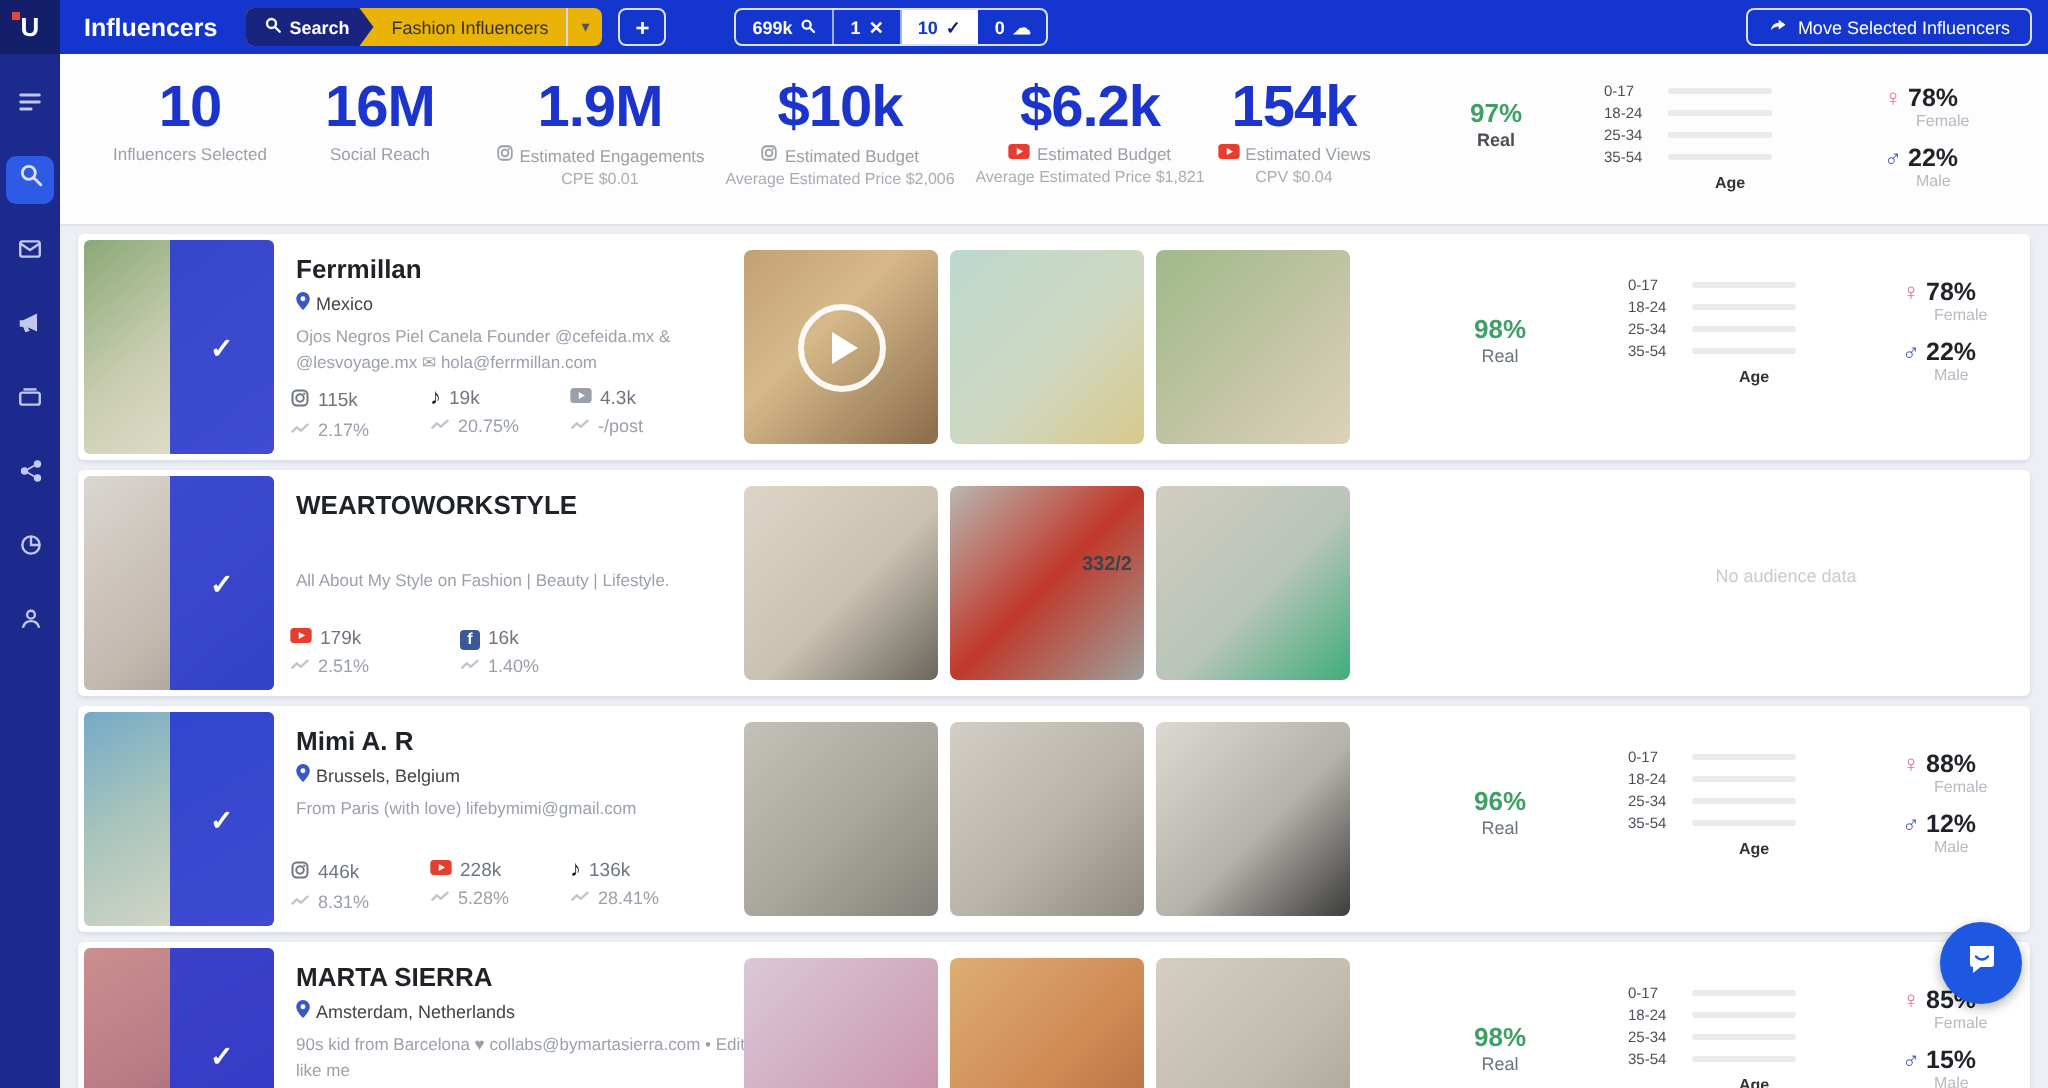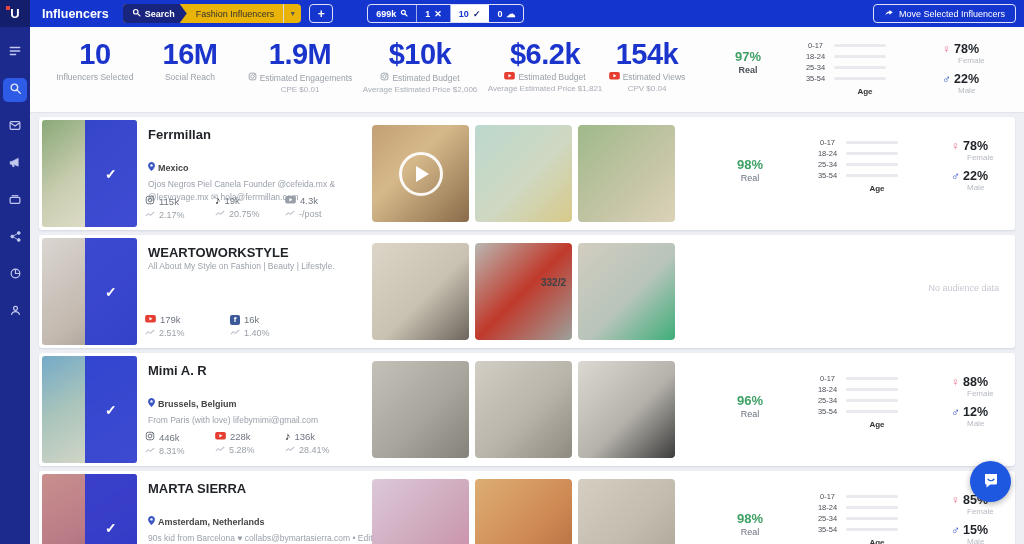--- a/index.html
+++ b/index.html
@@ -50,21 +50,21 @@
   .scol { position:absolute; text-align:center; top:12px; }
   .sval { color:#1b35cc; font-weight:bold; font-size:29px; line-height:1.05; letter-spacing:-0.5px; }
   .slbl { font-size:8.5px; color:#9aa0a8; margin-top:3px; display:flex; align-items:center;
     justify-content:center; gap:3px; }
   .ssub { font-size:8px; color:#a8adb5; margin-top:2px; }
   .real .rv { font-size:13px; font-weight:bold; color:#3fa066; }
   .real .rl { font-size:9px; font-weight:bold; color:#4a4f57; margin-top:1px; }
 
   
   .agechart .arow { display:flex; align-items:center; height:11px; }
-  .agechart .albl { width:32px; text-align:center; font-size:7.5px; color:#4a4f57; padding-right:5px; }
+  .agechart .albl { width:32px; text-align:left; font-size:7.5px; color:#4a4f57; padding-right:5px; }
   .agechart .track { width:52px; height:3px; background:#e8eaee; border-radius:2px; }
   .agechart .fill { height:3px; background:#2c4494; border-radius:2px; width:0; }
   .agechart .axis { font-size:8px; font-weight:bold; color:#333; margin:3px 0 0 37px; width:52px; text-align:center; }
 
   
   .gender .grow { display:flex; align-items:center; gap:3px; }
   .gender .sym { font-size:12px; font-weight:bold; }
   .sym.f { color:#e8738e; } .sym.m { color:#3a57c4; }
   .gender .gval { font-size:12.5px; font-weight:bold; color:#1f2328; }
   .gender .glbl { font-size:8px; color:#b5b9c0; margin:0 0 7px 16px; }
@@ -73,40 +73,40 @@
   .content { position:absolute; left:30px; top:113px; right:0; bottom:0; padding:4px 9px;
     display:flex; flex-direction:column; gap:5px; }
   .card { position:relative; height:113px; background:#fff; border-radius:3px;
     box-shadow:0 1px 2px rgba(40,50,90,.12); flex:none; }
   .avatar { position:absolute; left:3px; top:3px; width:95px; height:107px; border-radius:3px; overflow:hidden; }
   .avatar-overlay { position:absolute; right:0; top:0; width:55%; height:100%;
     background:rgba(38,54,210,.88); display:flex; align-items:center; justify-content:center; }
   .check { color:#fff; font-size:14px; font-weight:bold; }
   .info { position:absolute; left:109px; top:10px; width:240px; }
   .iname { font-size:13px; font-weight:bold; color:#1f2328; }
-  .iloc { display:flex; align-items:center; gap:3px; font-size:9px; color:#444; margin-top:20px;font-weight:bold; }
+  .iloc { display:flex; align-items:center; gap:3px; font-size:9px; color:#444; margin-top:4px; }
   .ibio { font-size:8.5px; color:#9ba1ab; line-height:1.5; margin-top:5px; width:235px; }
   .istats { position:absolute; left:106px; bottom:10px; display:flex; }
   .stat { width:70px;margin-top:20px; }
   .sline1 { display:flex; align-items:center; gap:4px; font-size:9.5px; color:#6f7680; }
   .sline2 { display:flex; align-items:center; gap:4px; font-size:9px; color:#9aa0a8; margin-top:3px; }
   .fb-badge { width:10px; height:10px; background:#3b5998; color:#fff; border-radius:2px;
     font-size:8px; font-weight:bold; display:flex; align-items:center; justify-content:center; }
   .tt-note { font-size:11px; color:#1a1a1a; line-height:1; }
   .thumbs { position:absolute; left:333px; top:8px; display:flex; gap:6px; }
   .thumb { width:97px; height:97px; border-radius:4px; position:relative; overflow:hidden; }
   .play { position:absolute; left:50%; top:50%; transform:translate(-50%,-50%); width:44px; height:44px;
     border:3px solid rgba(255,255,255,.92); border-radius:50%; display:flex; align-items:center; justify-content:center; }
   .play-tri { width:0; height:0; border-left:13px solid #fff; border-top:8px solid transparent;
     border-bottom:8px solid transparent; margin-left:4px; }
   .photo-text { position:absolute; right:6px; top:34px; font-size:10px; font-weight:bold; color:#3d4247; }
   .aud-real { position:absolute; left:676px; top:40px; width:70px; text-align:center; }
   .aud-age { position:absolute; left:775px; top:20px; }
   .aud-gender { position:absolute; left:912px; top:22px; width:75px; }
-  .no-aud { position:absolute; left:700px; top:48px; width:260px; text-align:right;
+  .no-aud { position:absolute; left:724px; top:48px; width:260px; text-align:center;
     font-size:9px; color:#c6cad1; }
 
   
   .av1 { background:linear-gradient(140deg,#8aa878 0%,#c9cdb0 45%,#ece7d8 100%); }
   .av2 { background:linear-gradient(140deg,#dad6d1 0%,#c2b8ae 60%,#98908a 100%); }
   .av3 { background:linear-gradient(150deg,#74aac8 0%,#a8c4bb 40%,#e4dccb 100%); }
   .av4 { background:linear-gradient(150deg,#c9908e 0%,#b97a86 50%,#7e5a68 100%); }
   .ph1 { background:linear-gradient(135deg,#c2a074 0%,#d6b98a 40%,#8a6b4a 100%); }
   .ph2 { background:linear-gradient(135deg,#bcd8ce 0%,#cfd8c2 55%,#d8c98a 100%); }
   .ph3 { background:linear-gradient(135deg,#9fb98a 0%,#c2c4a4 55%,#dcd2b8 100%); }
@@ -440,21 +440,21 @@
   </div>
 
   <div class="card">
     <div class="avatar av2">
       <div class="avatar-overlay">
         <span class="check">✓</span>
       </div>
     </div>
     <div class="info">
       <div class="iname">WEARTOWORKSTYLE</div>
-      <div class="ibio" style="margin-top:0;">All About My Style on Fashion | Beauty | Lifestyle.</div>
+      <div class="ibio" style="margin-top:24px;">All About My Style on Fashion | Beauty | Lifestyle.</div>
     </div>
     <div class="istats">
       <div class="stat" style="width:85px;">
         <div class="sline1">
             <span><svg width="11" height="8" viewBox="0 0 24 18">
                 <rect width="24" height="17" rx="4" fill="#e53e30"></rect>
                 <path d="M9.5 4.5 L16.5 8.5 L9.5 12.5 Z" fill="#fff"></path>
               </svg></span>
             <span>179k</span>
           </div>

